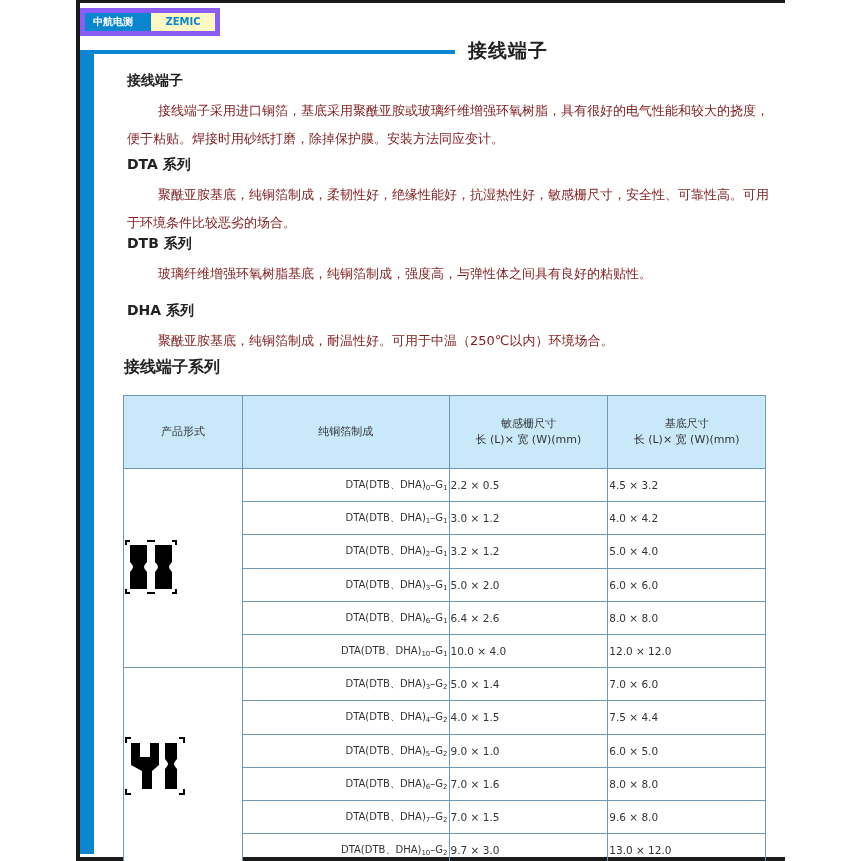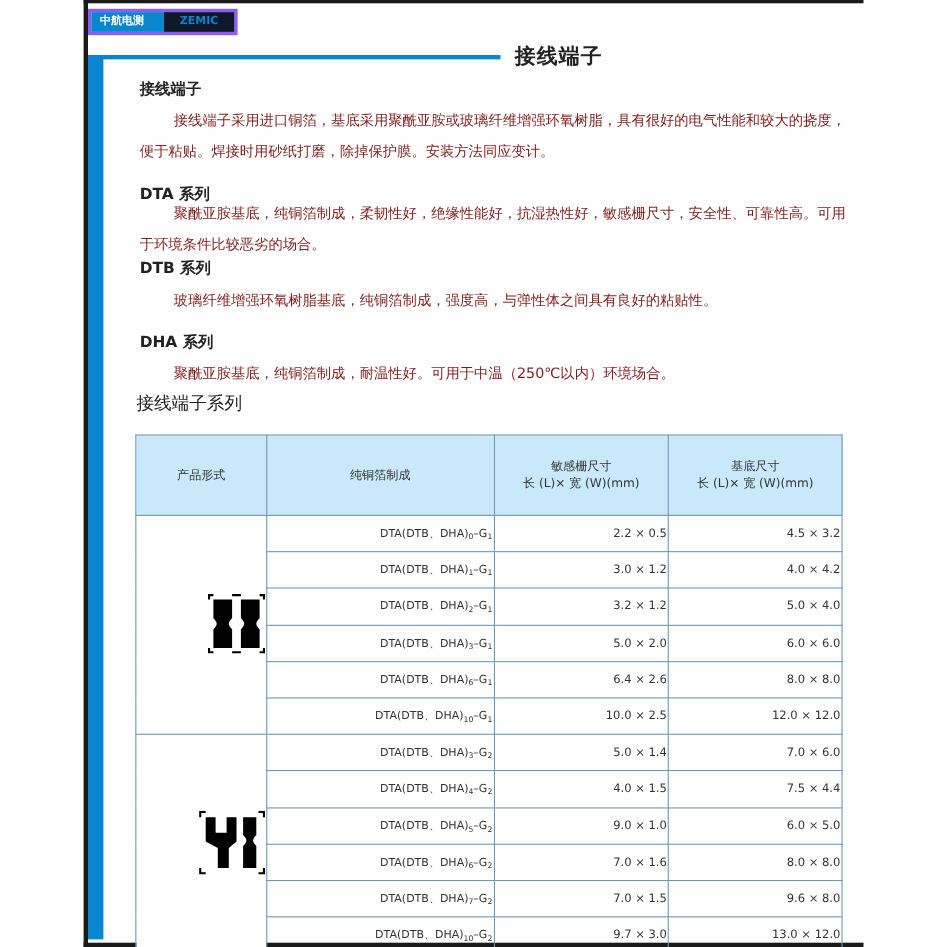--- a/index.html
+++ b/index.html
@@ -1,34 +1,34 @@
 <!DOCTYPE html>
 <html><head>
 <meta charset="utf-8">
 <style>
   html, body { margin:0; padding:0; }
   body { width:861px; height:861px; background:#ffffff; position:relative; overflow:hidden;
          font-family:"DejaVu Sans","Liberation Sans",sans-serif; color:#2a2a2a; }
   .frame-left { position:absolute; left:76px; top:0; width:4px; height:861px; background:#1a1a1a; }
   .frame-top { position:absolute; left:76px; top:0; width:709px; height:3px; background:#1a1a1a; }
   .frame-bottom { position:absolute; left:76px; top:857px; width:709px; height:4px; background:#1a1a1a; }
-  .brand { position:absolute; left:80px; top:8px; height:18px; display:flex; border:3px solid #8b5cf6; }
+  .brand { position:absolute; left:80px; top:8px; height:18px; display:flex; border:5px solid #8b5cf6; }
   .brand-cn { background:#0a86d0; color:#fff; font-size:10px; font-weight:bold; width:66px; line-height:18px; padding-left:8px; box-sizing:border-box; }
-  .brand-en { background:#0f172a; color:#0a86d0; font-size:10px; font-weight:bold; width:64px; text-align:center; line-height:18px; }
+  .brand-en { background:#fef9c3; color:#0a86d0; font-size:10px; font-weight:bold; width:64px; text-align:center; line-height:18px; }
   .blue-band-v { position:absolute; left:80px; top:50px; width:14px; height:804px; background:#0a86d0; }
   .blue-band-h { position:absolute; left:80px; top:50px; width:375px; height:4px; background:#0a86d0; }
   .page-title { position:absolute; left:468px; top:38px; font-size:19px; font-weight:bold; color:#222; letter-spacing:1px; }
   .h2 { position:absolute; left:127px; font-size:14px; font-weight:bold; color:#222; }
   .para { position:absolute; left:127px; width:650px; font-size:13px; line-height:28px; color:#7f1d1d; }
   .indent { text-indent:31px; }
-  .section-title { position:absolute; left:124px; top:357px; font-size:16px; font-weight:normal; color:#222; }
+  .section-title { position:absolute; left:124px; top:357px; font-size:16px; font-weight:bold; color:#222; }
   table { position:absolute; left:123px; top:395px; width:643px; border-collapse:collapse; font-size:10.5px; color:#333; }
   th, td { border:1px solid #6e98b5; }
   th { background:#c9e9fa; font-weight:normal; height:70px; font-size:11px; line-height:16px; }
-  td { height:30.2px; text-align:right; }
+  td { height:30.2px; text-align:left; }
   td.model { text-align:right; padding-left:3px; font-size:10px; }
   td.shape { background:#fff; }
   sub { font-size:7px; vertical-align:-2px; }
 </style>
 </head>
 <body>
 
 <div class="frame-top"></div>
 <div class="frame-left"></div>
 <div class="frame-bottom"></div>
@@ -38,21 +38,21 @@
   <div class="brand-en">ZEMIC</div>
 </div>
 
 <div class="blue-band-v"></div>
 <div class="blue-band-h"></div>
 <div class="page-title">接线端子</div>
 
 <div class="h2" style="top:72px">接线端子</div>
 <div class="para indent" style="top:97px">接线端子采用进口铜箔，基底采用聚酰亚胺或玻璃纤维增强环氧树脂，具有很好的电气性能和较大的挠度，便于粘贴。焊接时用砂纸打磨，除掉保护膜。安装方法同应变计。</div>
 
-<div class="h2" style="top:168px">DTA 系列</div>
+<div class="h2" style="top:156px">DTA 系列</div>
 <div class="para indent" style="top:181px">聚酰亚胺基底，纯铜箔制成，柔韧性好，绝缘性能好，抗湿热性好，敏感栅尺寸，安全性、可靠性高。可用于环境条件比较恶劣的场合。</div>
 
 <div class="h2" style="top:235px">DTB 系列</div>
 <div class="para indent" style="top:260px">玻璃纤维增强环氧树脂基底，纯铜箔制成，强度高，与弹性体之间具有良好的粘贴性。</div>
 
 <div class="h2" style="top:302px">DHA 系列</div>
 <div class="para indent" style="top:327px">聚酰亚胺基底，纯铜箔制成，耐温性好。可用于中温（250℃以内）环境场合。</div>
 
 <div class="section-title">接线端子系列</div>
 
@@ -101,21 +101,21 @@
         <td>5.0 × 2.0</td>
         <td>6.0 × 6.0</td>
       </tr>
       <tr>
         <td class="model"><span>DTA(DTB、DHA)</span><sub>6</sub><span>–G</span><sub>1</sub></td>
         <td>6.4 × 2.6</td>
         <td>8.0 × 8.0</td>
       </tr>
       <tr>
         <td class="model"><span>DTA(DTB、DHA)</span><sub>10</sub><span>–G</span><sub>1</sub></td>
-        <td>10.0 × 2.5</td>
+        <td>10.0 × 4.0</td>
         <td>12.0 × 12.0</td>
       </tr>
       <tr>
         <td class="shape" rowspan="6"><span><svg width="60" height="58" viewBox="0 0 60 58">
               <g fill="#000">
                 <path d="M6 6h9v14h10V6h9v22l-7 6v18H17V34l-11-6z"></path>
                 <path d="M40 6h12v16q-3 3-3 5t3 5v20H40V32q3-3 3-5t-3-5z"></path>
               </g>
               <g stroke="#000" stroke-width="2" fill="none">
                 <path d="M1 6V1h5M54 1h5v5M1 52v5h5M54 57h5v-5"></path>

